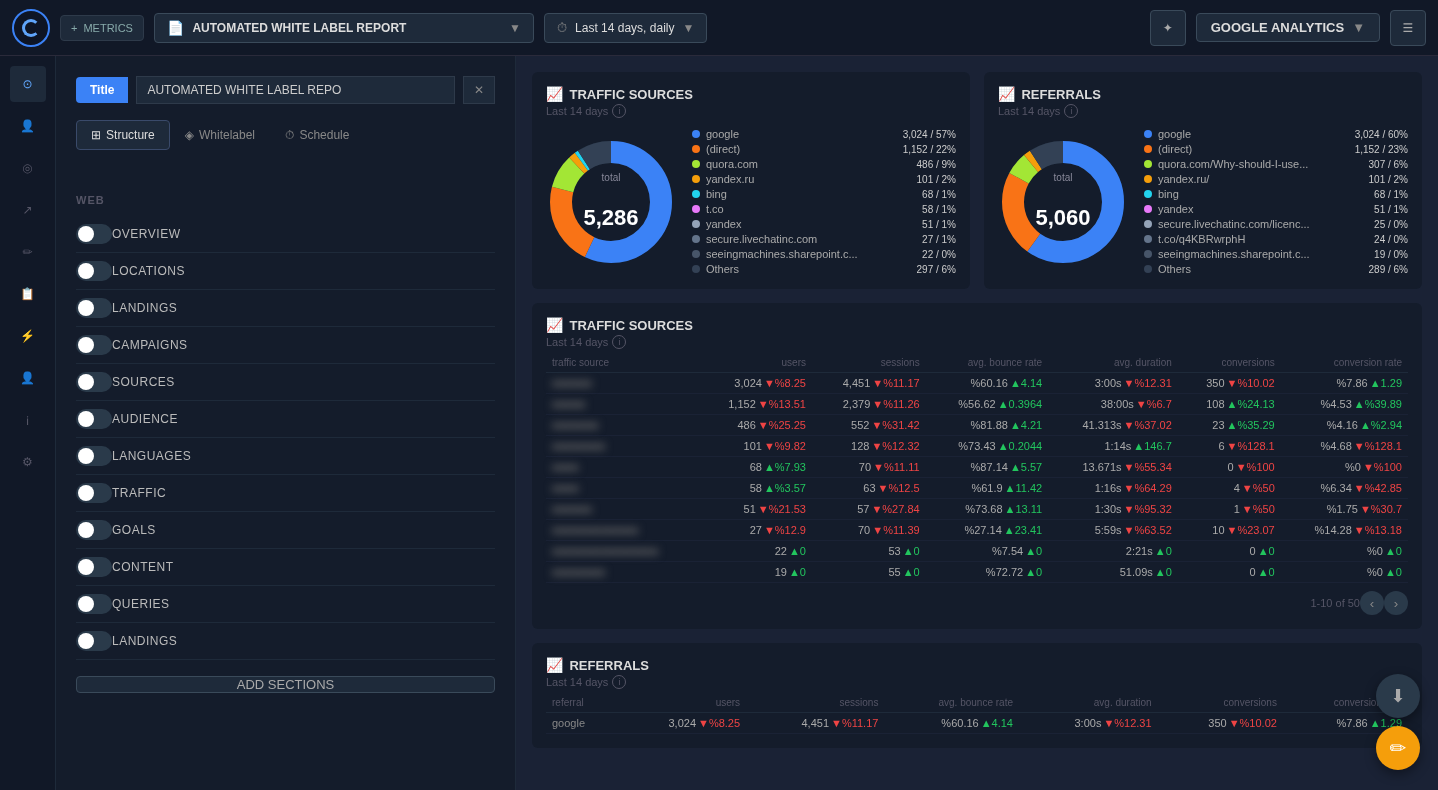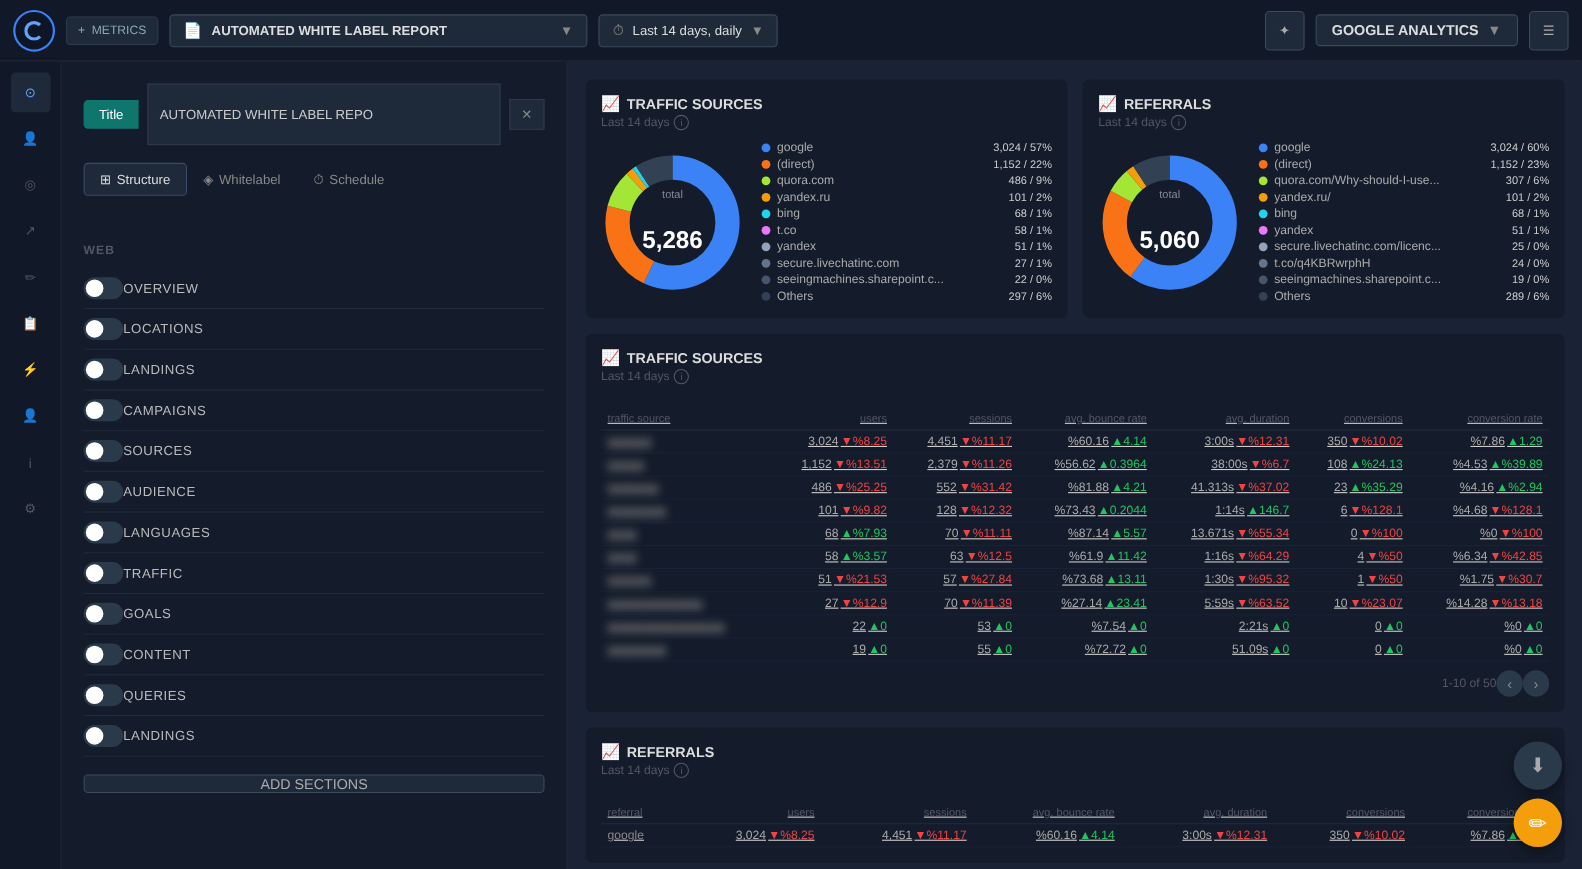--- a/index.html
+++ b/index.html
@@ -21,22 +21,22 @@
 
     
     .sidenav { width: 56px; background: #111827; border-right: 1px solid #1e2a3a; display: flex; flex-direction: column; align-items: center; padding: 10px 0; gap: 6px; }
     .sidenav-item { width: 36px; height: 36px; border-radius: 4px; display: flex; align-items: center; justify-content: center; color: #556; cursor: pointer; }
     .sidenav-item:hover, .sidenav-item.active { background: #1e2a3a; color: #60a5fa; }
 
     
     .config-panel { width: 460px; background: #141c2b; border-right: 1px solid #1e2a3a; overflow-y: auto; padding: 20px; }
     .config-title { font-size: 22px; font-weight: bold; color: #ddd; margin-bottom: 16px; }
     .title-row { display: flex; align-items: center; gap: 8px; margin-bottom: 16px; }
-    .title-label { background: #0f766e; color: #fff; padding: 6px 14px; border-radius: 4px 0 0 4px; font-size: 12px; font-weight: normal; }
-    .title-input { flex: 1; background: #1e2a3a; border: 1px solid #2e3a4a; color: #ccc; padding: 20px 10px; font-size: 12px; }
+    .title-label { background: #3b82f6; color: #fff; padding: 6px 14px; border-radius: 4px 0 0 4px; font-size: 12px; font-weight: bold; }
+    .title-input { flex: 1; background: #1e2a3a; border: 1px solid #2e3a4a; color: #ccc; padding: 6px 10px; font-size: 12px; }
     .title-x { background: #1e2a3a; border: 1px solid #2e3a4a; padding: 6px 10px; color: #888; cursor: pointer; }
     .tabs-row { display: flex; gap: 0; margin-bottom: 20px; }
     .tab-btn { display: flex; align-items: center; gap: 5px; padding: 7px 14px; border-radius: 4px; color: #888; cursor: pointer; font-size: 12px; border: 1px solid transparent; }
     .tab-btn.active { border-color: #3a4a6a; color: #ddd; background: #1e2a3a; }
     .section-label { color: #556; font-size: 11px; font-weight: bold; margin-bottom: 10px; letter-spacing: 1px; margin-top: 44px; }
     .toggle-row { display: flex; align-items: center; padding: 8px 0; border-bottom: 1px solid #1e2a3a; }
     .toggle { position: relative; width: 36px; height: 20px; background: #2a3a4a; border-radius: 10px; cursor: pointer; flex-shrink: 0; }
     .toggle::after { content: ''; position: absolute; width: 16px; height: 16px; background: #fff; border-radius: 50%; top: 2px; left: 2px; transition: left 0.2s; }
     .toggle-label { color: #bbb; font-size: 12px; letter-spacing: 0.5px; }
     .add-sections-btn { margin-top: 16px; width: 100%; background: #1e2a3a; border: 1px solid #3a4a5a; color: #aaa; font-size: 13px; cursor: pointer; border-radius: 4px; text-align: center; }
@@ -56,21 +56,21 @@
     .donut-num { font-size: 22px; font-weight: bold; color: #fff; }
     .legend { display: flex; flex-direction: column; gap: 3px; flex: 1; }
     .legend-item { display: flex; align-items: center; gap: 6px; font-size: 11px; color: #aaa; }
     .legend-dot { width: 8px; height: 8px; border-radius: 50%; flex-shrink: 0; }
     .legend-name { flex: 1; }
     .legend-val { color: #ccc; font-size: 10px; white-space: nowrap; }
 
     
     .table-card { background: #141c2b; border-radius: 6px; padding: 14px; }
     .table-card-title { font-size: 13px; font-weight: bold; color: #ddd; display: flex; align-items: center; gap: 6px; }
-    .tbl { width: 100%; border-collapse: collapse; margin-top: 22px; text-decoration: underline; }
+    .tbl { width: 100%; border-collapse: collapse; margin-top: 4px; }
     .tbl th { text-align: right; color: #556; font-size: 10px; font-weight: normal; padding: 4px 6px; border-bottom: 1px solid #1e2a3a; }
     .tbl th:first-child { text-align: left; }
     .tbl td { padding: 4px 6px; font-size: 11px; color: #aaa; text-align: right; border-bottom: 1px solid #1a2235; }
     .tbl td:first-child { text-align: left; color: #888; }
     .blurred { filter: blur(4px); user-select: none; color: #666; }
     .green { color: #22c55e; }
     .red { color: #ef4444; }
     .pagination { display: flex; justify-content: flex-end; align-items: center; gap: 0; margin-top: 8px; color: #556; font-size: 11px; }
     .page-btn { width: 24px; height: 24px; border-radius: 50%; background: #2a3a4a; border: none; color: #888; cursor: pointer; display: flex; align-items: center; justify-content: center; }
     .val-cell { display: flex; align-items: center; gap: 2px; justify-content: flex-end; }

